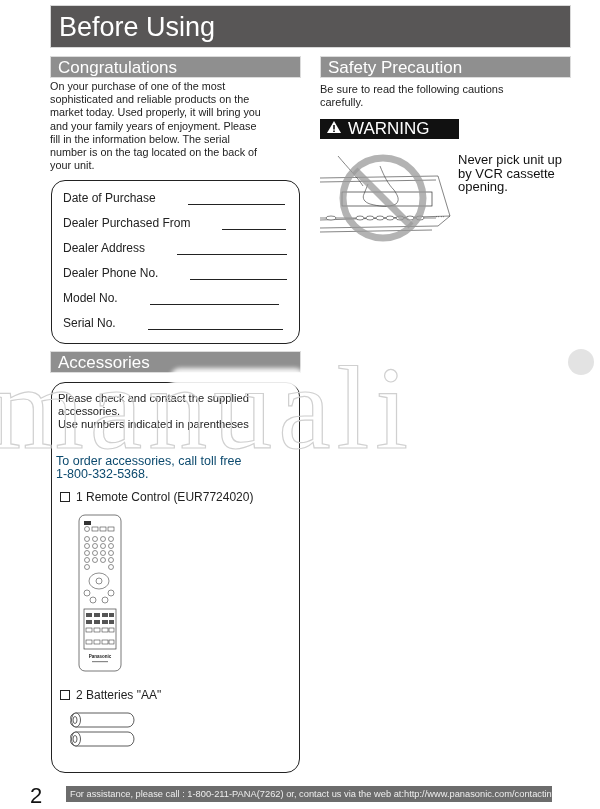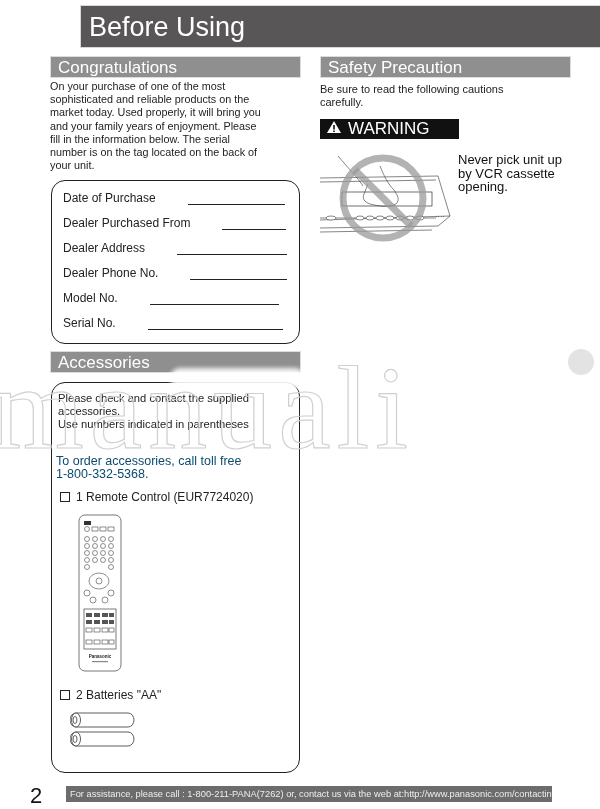--- a/index.html
+++ b/index.html
@@ -3,21 +3,20 @@
   <meta charset="utf-8">
   <style>
     * { box-sizing: border-box; margin: 0; padding: 0; }
     html, body { width: 600px; height: 809px; background: #ffffff; overflow: hidden; }
     body { position: relative; font-family: "Liberation Sans", sans-serif; color: #1a1a1a; }
 
     .main-header {
       position: absolute; left: 50px; top: 5px; width: 521px; height: 43px;
       background: #585656; color: #fff; font-size: 27px; padding: 6px 0 0 8px;
       border: 1px solid #d8d8d8;
-      margin-left: 30px;
     }
     .sec-header {
       position: absolute; height: 22px; background: #8f8f8f; color: #fff;
       font-size: 17px; padding: 1px 0 0 7px; border: 1px solid #dcdcdc;
     }
     .para { position: absolute; font-size: 10.8px; line-height: 13.2px; color: #222; }
 
     .form-box {
       position: absolute; left: 51px; top: 180px; width: 249px; height: 164px;
       border: 1.5px solid #222; border-radius: 14px;

